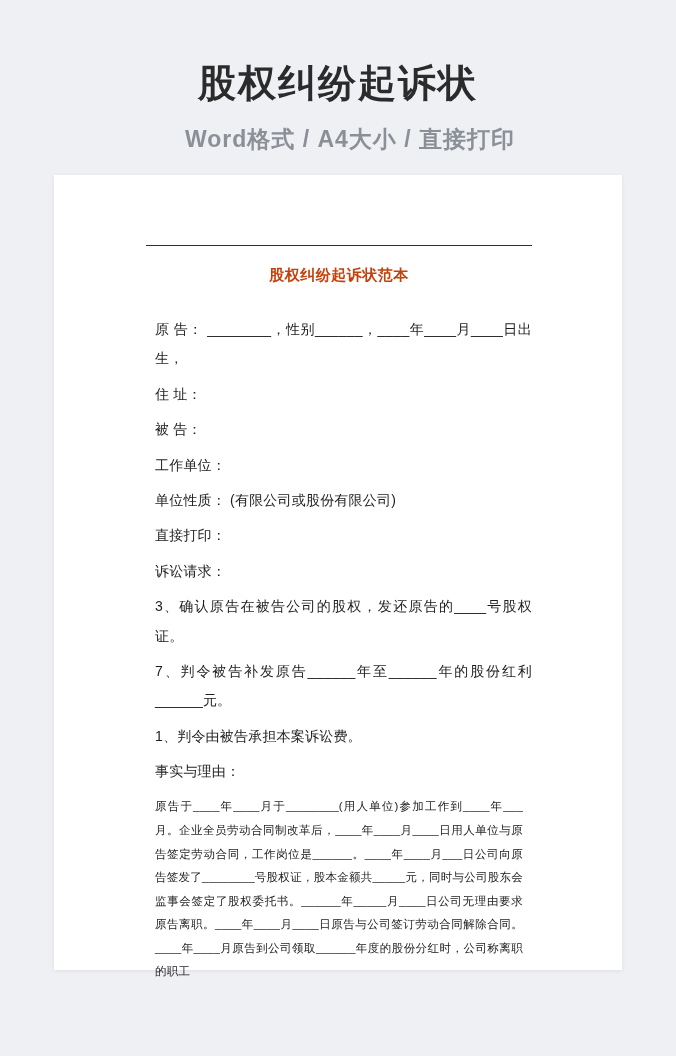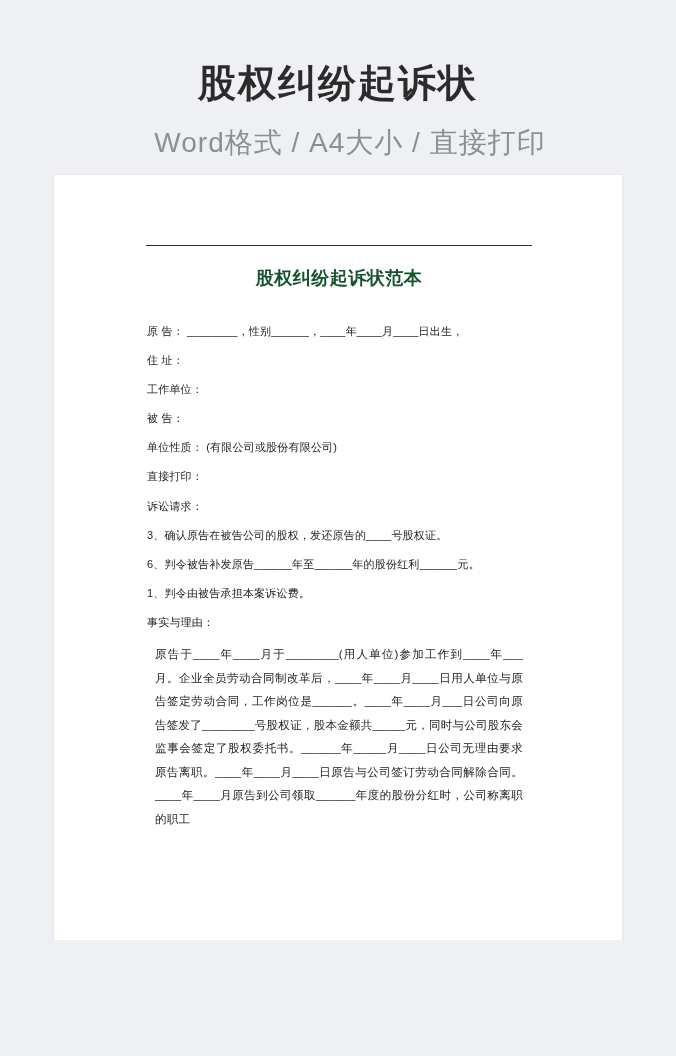--- a/index.html
+++ b/index.html
@@ -9,42 +9,42 @@
   body {
     width: 676px;
     height: 1056px;
     background: #eef0f4;
     font-family: "Liberation Sans", sans-serif;
     -webkit-font-smoothing: antialiased;
   }
   .page {
     position: relative;
     width: 676px;
-    height: 940px;
+    height: 1056px;
     overflow: hidden;
   }
   
   .banner {
     padding-top: 62px;
     text-align: center;
   }
   .banner-title {
     font-size: 38px;
     font-weight: bold;
     color: #2b2b2b;
     letter-spacing: 2px;
     line-height: 1.15;
     margin: 0;
   }
   .banner-sub {
     margin-top: 18px;
-    font-size: 28px;
+    font-size: 23px;
     color: #8b8f96;
     letter-spacing: 1px;
-    font-weight: normal;
+    font-weight: bold;
     padding-left: 24px;
   }
   
   .sheet {
     position: absolute;
     left: 54px;
     top: 175px;
     width: 568px;
     height: 795px;
     background: #ffffff;
@@ -56,31 +56,31 @@
     top: 70px;
     width: 386px;
   }
   .rule {
     border-top: 1px solid #2f2f2f;
     width: 386px;
     margin: 0 0 20px 0;
   }
   .doc-title {
     text-align: center;
-    font-size: 18px;
+    font-size: 15px;
     font-weight: bold;
-    color: #14532d;
+    color: #c2410c;
     letter-spacing: 0.5px;
     margin: 0 0 30px 0;
   }
   .para {
-    font-size: 11px;
+    font-size: 14px;
     color: #1d1d1d;
     line-height: 2.1;
-    margin: 0 0 6px 1px;
+    margin: 0 0 6px 9px;
     text-align: justify;
     letter-spacing: 0.2px;
   }
   .flow {
     font-size: 11.5px;
     color: #1d1d1d;
     line-height: 2.05;
     letter-spacing: 0.2px;
     text-align: justify;
     margin: 9px;
@@ -109,27 +109,27 @@
 
   <div class="sheet">
     <div class="sheet-inner">
 
       <div class="rule"></div>
 
       <div class="doc-title">股权纠纷起诉状范本</div>
 
       <div class="para">原 告： ________，性别______，____年____月____日出生，</div>
       <div class="para">住 址：</div>
+      <div class="para">被 告：</div>
       <div class="para">工作单位：</div>
-      <div class="para">被 告：</div>
       <div class="para">单位性质：      (有限公司或股份有限公司)</div>
       <div class="para">直接打印：</div>
       <div class="para">诉讼请求：</div>
       <div class="para">3、确认原告在被告公司的股权，发还原告的____号股权证。</div>
-      <div class="para">6、判令被告补发原告______年至______年的股份红利______元。</div>
+      <div class="para">7、判令被告补发原告______年至______年的股份红利______元。</div>
       <div class="para">1、判令由被告承担本案诉讼费。</div>
       <div class="para">事实与理由：</div>
 
       <div class="flow">原告于____年____月于________(用人单位)参加工作到____年___月。企业全员劳动合同制改革后，____年____月____日用人单位与原告签定劳动合同，工作岗位是______。____年____月___日公司向原告签发了________号股权证，股本金额共_____元，同时与公司股东会监事会签定了股权委托书。______年_____月____日公司无理由要求原告离职。____年____月____日原告与公司签订劳动合同解除合同。____年____月原告到公司领取______年度的股份分红时，公司称离职的职工</div>
 
     </div>
 
   </div>
 
 </div>

